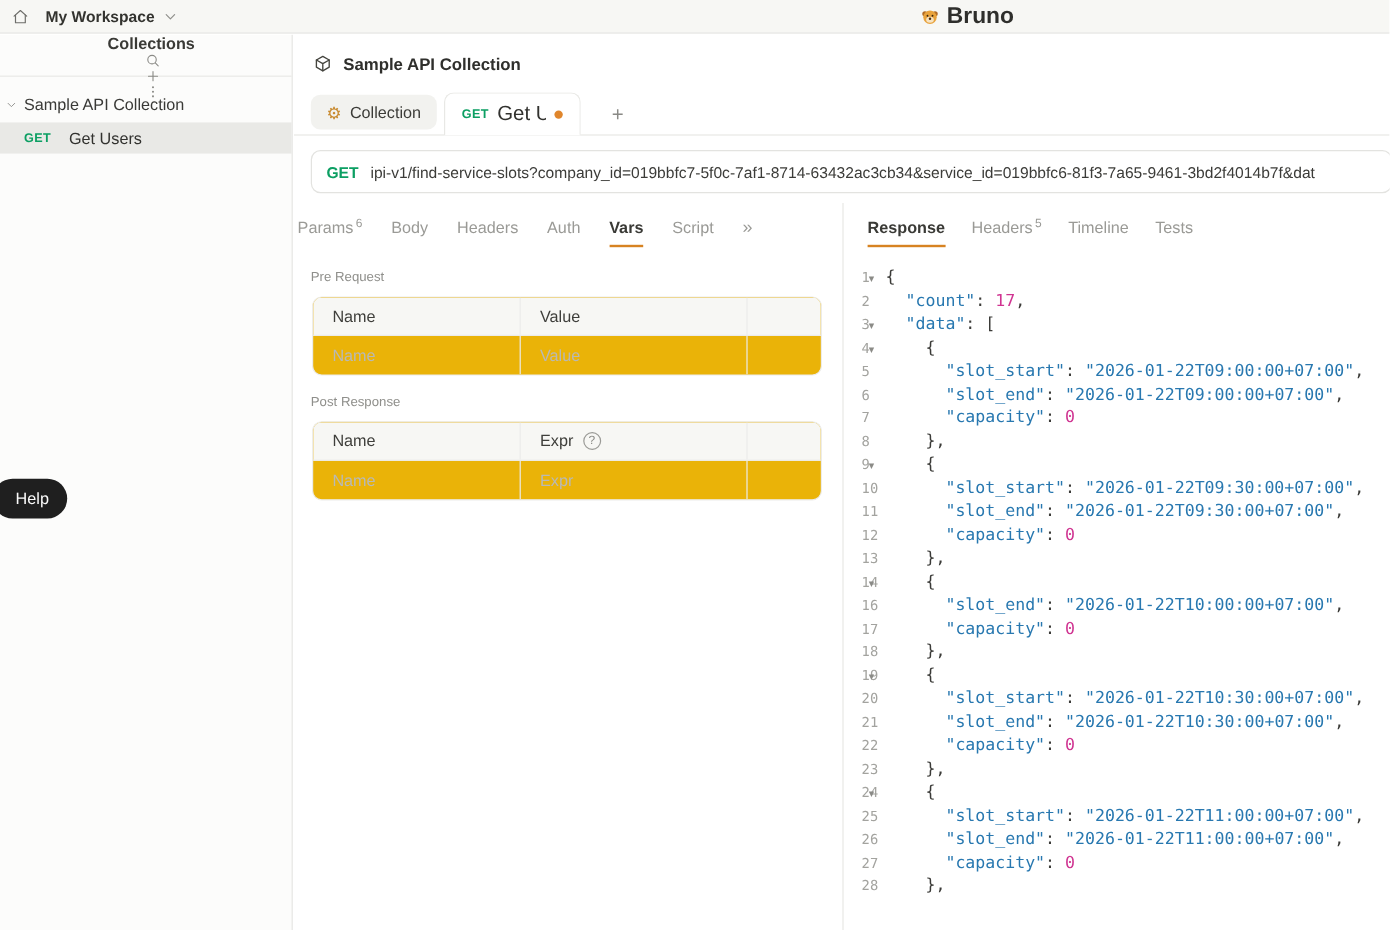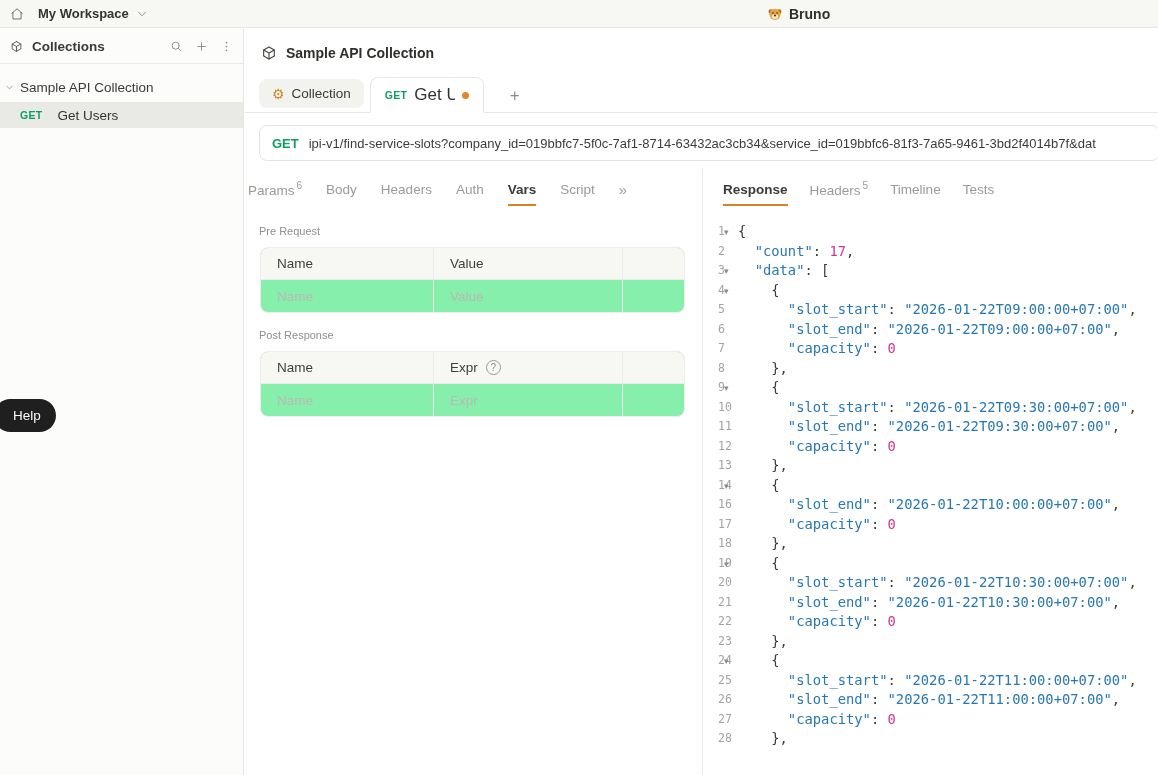--- a/index.html
+++ b/index.html
@@ -15,30 +15,31 @@
     position:absolute; left:0; top:0; right:0; height:28px;
     background:#f7f7f4; border-bottom:1px solid #e7e7e4;
     display:flex; align-items:center; padding:0 10px;
   }
   .icon-btn { display:inline-flex; align-items:center; justify-content:center; color:#6e6e6a; background:none; border:none; cursor:pointer; }
   .topbar svg { width:14px; height:14px; }
   .workspace { display:flex; align-items:center; gap:6px; margin-left:14px; cursor:pointer; }
   .workspace .ws-title { font-size:13px; font-weight:700; color:#33332f; }
   .chev { color:#8f8f8b; font-size:10px; }
   .brand { position:absolute; left:768px; top:0; height:28px; display:flex; align-items:center; gap:7px; }
-  .brand .brand-title { font-size:14px; font-weight:700; color:#2f2f2c; }
+  .brand .brand-title { font-size:19px; font-weight:700; color:#2f2f2c; }
 
   
   .sidebar {
     position:absolute; left:0; top:29px; width:244px; bottom:0;
     background:#fcfcfb; border-right:1px solid #e7e7e4;
   }
   .side-head {
     height:35px; display:flex; align-items:center; padding:0 10px;
     border-bottom:1px solid #e9e9e6;
+    flex-direction:column;
   }
   .side-head .cube { color:#55554f; }
   .side-head .sh-title { font-size:13.5px; font-weight:700; color:#3a3a36; margin-left:9px; flex:1; }
   .side-head .icon-btn { margin-left:12px; color:#8a8a86; }
   .side-head svg { width:13px; height:13px; }
   .tree { padding-top:10px; }
   .tree-collection { display:flex; align-items:center; height:26px; padding-left:4px; cursor:pointer; }
   .tree-collection .tc-label { font-size:13.5px; color:#3a3a37; margin-left:5px; }
   .tree-request {
     display:flex; align-items:center; height:26px; background:#e9e9e6;
@@ -89,21 +90,21 @@
   .response-pane { flex:1; border-left:1px solid #e8e8e5; overflow:hidden; display:flex; flex-direction:column; }
 
   .tabbar { display:flex; align-items:center; gap:24px; height:40px; padding-left:3px; }
   .response-pane .tabbar { padding-left:20px; gap:22px; }
   .tab-item { font-size:13.5px; color:#9a9a96; cursor:pointer; padding:9px 0 7px; border-bottom:2px solid transparent; background:none; border-top:none; border-left:none; border-right:none; font-family:"Liberation Sans",sans-serif; }
   .tab-item.active { color:#3a3a36; font-weight:600; border-bottom:2px solid var(--accent); }
   .tab-item sup { font-size:10px; margin-left:2px; }
   .tab-more { font-size:15px; color:#9a9a96; cursor:pointer; }
 
   .sec-label { font-size:11px; color:#8f8f8b; margin:16px 0 10px 14px; }
-  .kv-table { width:425px; margin-left:15px; border:1px solid #ececea; border-radius:8px; overflow:hidden; background:#86efac; }
+  .kv-table { width:425px; margin-left:15px; border:1px solid #ececea; border-radius:8px; overflow:hidden; background:#eab308; }
   .kv-row { display:flex; }
   .kv-row.head { background:#f7f7f4; border-bottom:1px solid #ececea; }
   .kv-cell { padding:0 16px; display:flex; align-items:center; height:31px; }
   .kv-row.body .kv-cell { height:32px; }
   .kv-c1 { width:173px; border-right:1px solid #ececea; }
   .kv-c2 { width:189px; border-right:1px solid #ececea; }
   .kv-c3 { flex:1; }
   .kv-head-label { font-size:13.5px; color:#3f3f3b; }
   .kv-input { border:none; outline:none; width:100%; font-size:13.5px; color:#32322f; background:transparent; font-family:"Liberation Sans",sans-serif; }
   .kv-input::placeholder { color:#b9b9b5; opacity:1; }

